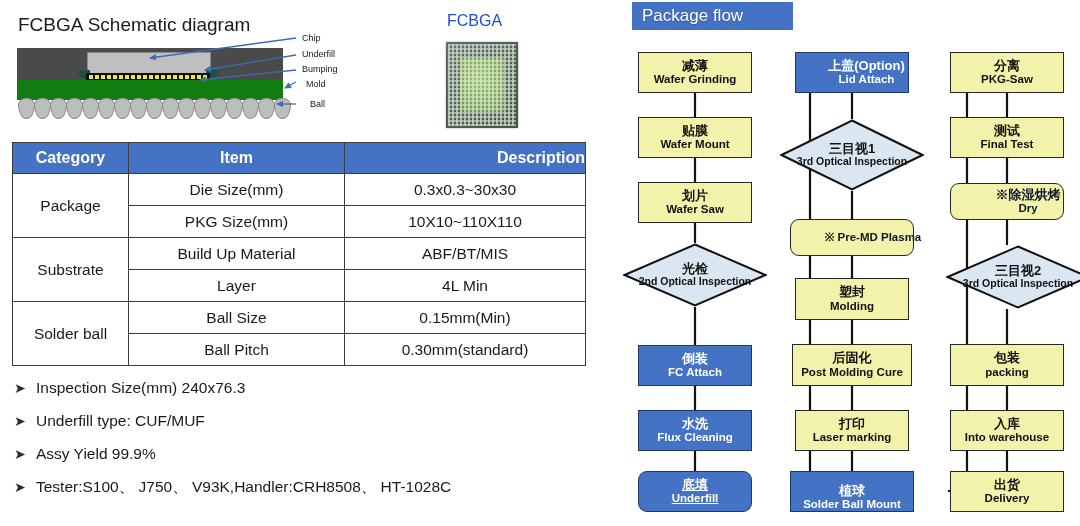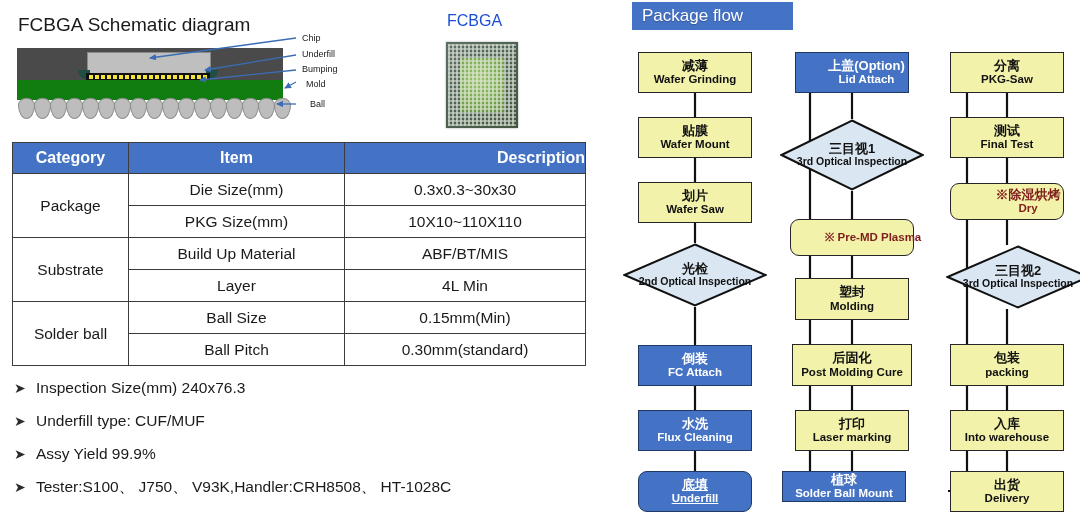--- a/index.html
+++ b/index.html
@@ -87,21 +87,21 @@
 
   .node{position:absolute;box-sizing:border-box;display:flex;flex-direction:column;
       align-items:center;justify-content:center;text-align:center;line-height:1.12;
       font-family:"Liberation Sans",sans-serif;}
   .node .ln{display:block;white-space:nowrap;}
   .node .ln-cn{font-size:13px;font-weight:bold;}
   .node .ln-en{font-size:11.5px;font-weight:bold;}
 
   .n-yellow{background:#f2f2ab;border:1.6px solid #262626;color:#111111;}
   .n-blue{background:#4472c4;border:1.6px solid #1f3864;color:#ffffff;}
-  .n-round-yellow{background:#f2f2ab;border:1.6px solid #262626;color:#7f1d1d;border-radius:9px;padding-left:42px;}
+  .n-round-yellow{background:#f2f2ab;border:1.6px solid #262626;color:#0f172a;border-radius:9px;padding-left:42px;}
   .n-round-blue{background:#4472c4;border:1.6px solid #1f3864;color:#ffffff;border-radius:9px;}
   .n-diamond{background:transparent;border:none;}
   .n-diamond .dwrap{position:absolute;left:0;top:0;width:100%;height:100%;}
   .n-diamond .dtxt{position:relative;z-index:2;display:flex;flex-direction:column;
       align-items:center;justify-content:center;width:100%;height:100%;color:#111111;}
   .n-single{justify-content:center;}
 </style>
 </head>
 <body>
 
@@ -339,21 +339,21 @@
       <span class="ln ln-en">Molding</span>
     </div>
     <div class="node n-yellow" style="left:192px;top:344px;width:120px;height:42px;">
       <span class="ln ln-cn">后固化</span>
       <span class="ln ln-en">Post Molding Cure</span>
     </div>
     <div class="node n-yellow" style="left:195px;top:410px;width:114px;height:41px;">
       <span class="ln ln-cn">打印</span>
       <span class="ln ln-en">Laser marking</span>
     </div>
-    <div class="node n-blue" style="left:182px;top:471px;width:124px;height:31px;">
+    <div class="node n-blue" style="left:190px;top:471px;width:124px;height:41px;justify-content:flex-end;">
       <span class="ln ln-cn">植球</span>
       <span class="ln ln-en">Solder Ball Mount</span>
     </div>
 
     <div class="node n-yellow" style="left:350px;top:52px;width:114px;height:41px;">
       <span class="ln ln-cn">分离</span>
       <span class="ln ln-en">PKG-Saw</span>
     </div>
     <div class="node n-yellow" style="left:350px;top:117px;width:114px;height:41px;">
       <span class="ln ln-cn">测试</span>

